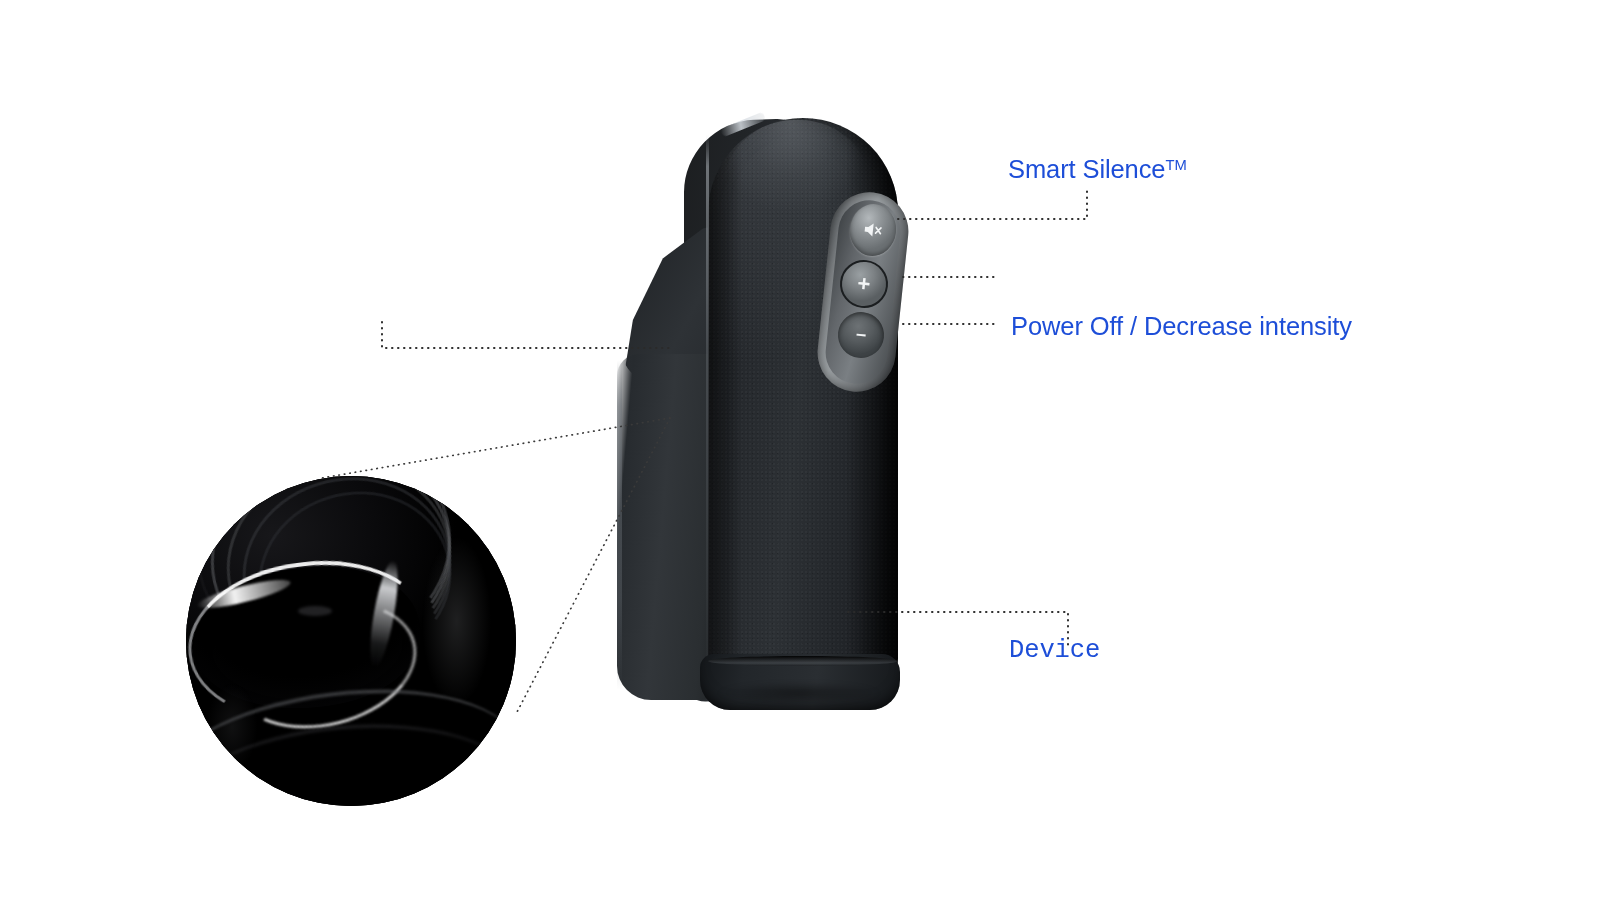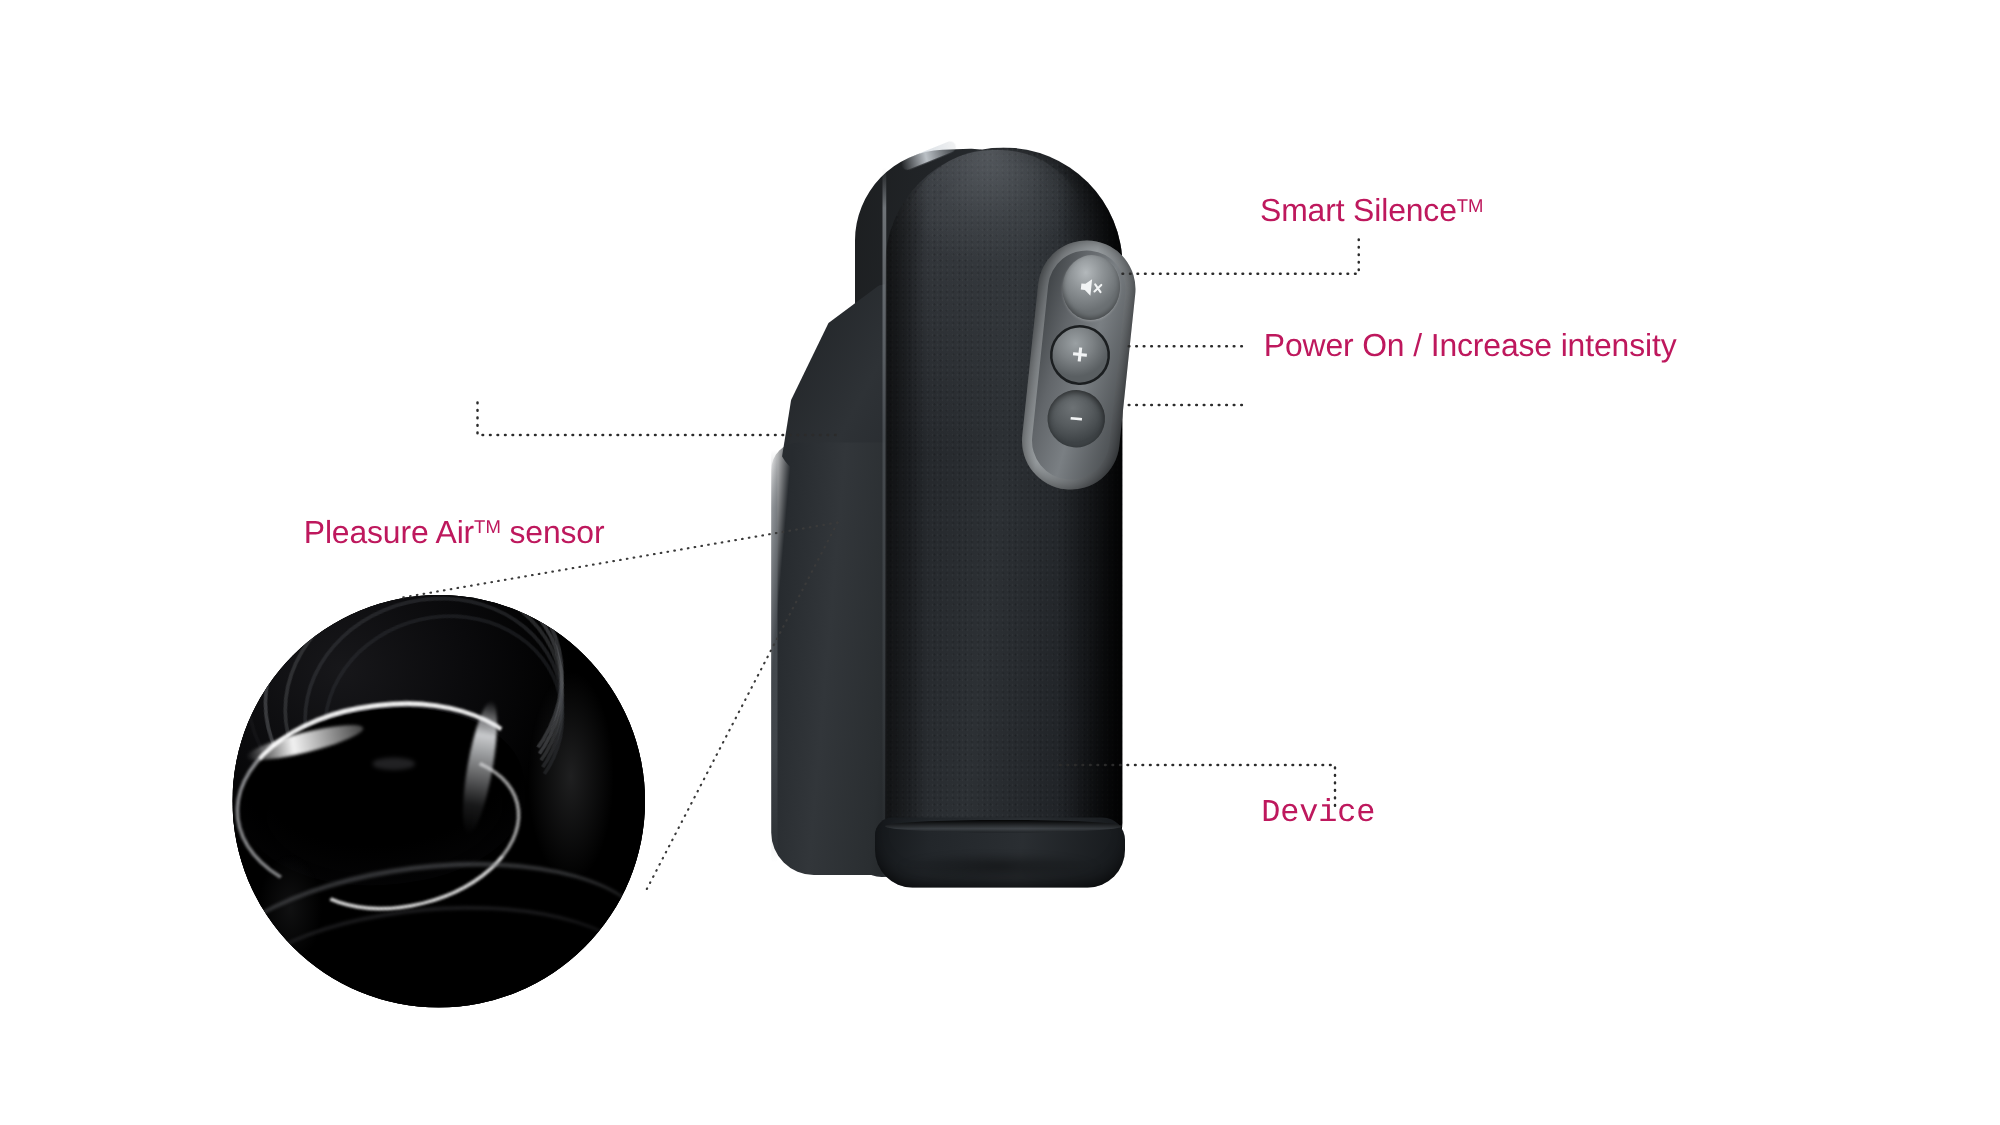--- a/index.html
+++ b/index.html
@@ -39,21 +39,21 @@
     fill: none;
     stroke: #3a3a3a;
     stroke-width: 1.7;
     stroke-linecap: round;
     stroke-dasharray: 0.5 5;
   }
 
   
   .callout {
     position: absolute;
-    color: #be185d;
+    color: #1d4ed8;
     font-size: 25.5px;
     line-height: 1.28;
     letter-spacing: -0.1px;
     white-space: nowrap;
   }
   .callout sup {
     font-size: 0.58em;
     vertical-align: 0.52em;
     letter-spacing: 0;
   }
@@ -489,21 +489,20 @@
     <path class="leader" d="M 382 322 L 382 348 L 672 348"></path>
 
     <path class="leader-thin" d="M 670 418 L 322 478"></path>
     <path class="leader-thin" d="M 670 418 L 516 714"></path>
 
     <path class="leader" d="M 848 612 L 1068 612 L 1068 648"></path>
   </svg>
 
   <div class="callout" id="label-smart-silence"><span>Smart Silence</span><sup>TM</sup></div>
 
-  <div class="callout" id="label-power-on"><span>Power On / Increase intensity</span></div>
-
-
-
-  <div class="callout" id="label-pleasure-air"><span>Pleasure Air</span><sup>TM</sup><span> sensor</span></div>
+
+  <div class="callout" id="label-power-off"><span>Power Off / Decrease intensity</span></div>
+
+
 
   <div class="callout" id="label-device"><span>Device</span></div>
 
 </div>
 
 </body></html>

